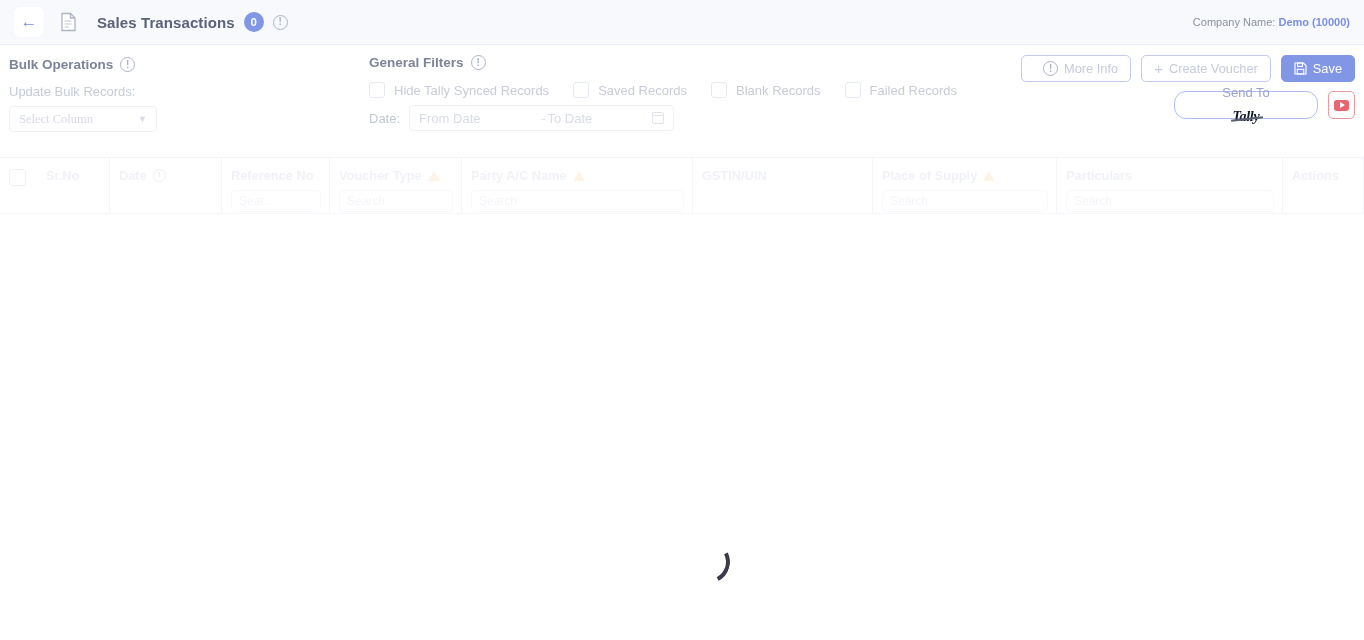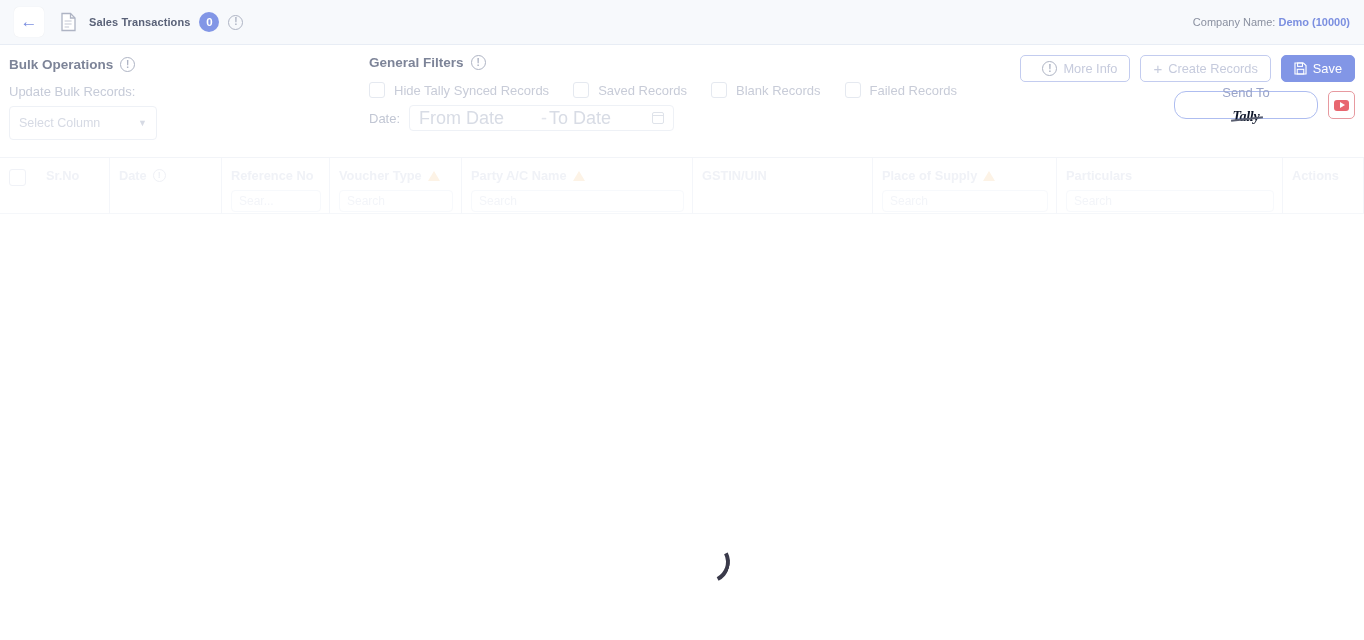--- a/index.html
+++ b/index.html
@@ -24,22 +24,22 @@
     background: #ffffff;
     border-radius: 5px;
     display: flex; align-items: center; justify-content: center;
     color: #7b8fe0;
     font-size: 17px;
     box-shadow: 0 0 1px rgba(0,0,0,.10);
     cursor: pointer;
   }
   .doc-icon { margin-left: 16px; display:flex; align-items:center; }
   .page-title {
-    margin-left: 12px;
-    font-size: 11px; font-weight: 700;
+    margin-left: 20px;
+    font-size: 15px; font-weight: 700;
     color: #5a6278; letter-spacing: .1px;
   }
   .count-badge {
     margin-left: 9px;
     min-width: 20px; height: 20px;
     border-radius: 50%;
     background: #8296e6; color: #fff;
     font-size: 11.5px; font-weight: 700;
     display: flex; align-items: center; justify-content: center;
     padding: 0 5px;
@@ -70,26 +70,27 @@
     font-size: 13.5px; font-weight: 700; color: #7d8498;
     display: flex; align-items: flex-start; gap: 7px;
   }
   .sect-title .info-circle { margin-left: 0; }
   .sub-label {
     margin-top: 12px;
     font-size: 13px; color: #c6cbd8;
   }
   .select-box {
     margin-top: 7px;
-    width: 148px; height: 34px;
+    width: 148px; height: 26px;
     border: 1px solid #eef1f6; border-radius: 4px;
     display: flex; align-items: center; justify-content: space-between;
     padding: 3px 9px;
     font-size: 12.5px; color: #d6dae4;
     cursor: pointer;
+    font-family: Liberation Serif, serif;
   }
   .chev-d { font-size: 9px; color: #d6dae4; }
 
   .gen-block { position: absolute; left: 369px; top: 10px; }
   .chk-row {
     margin-top: 12px;
     display: flex; align-items: center; gap: 0;
   }
   .chk-item {
     display: flex; align-items: center; gap: 9px;
@@ -103,21 +104,21 @@
   }
   .chk-lbl { font-size: 13px; color: #c8ccd8; white-space: nowrap; }
 
   .date-row { margin-top: 7px; display: flex; align-items: center; gap: 9px; }
   .date-lbl { font-size: 13px; color: #c2c7d4; }
   .date-field {
     width: 265px; height: 26px;
     border: 1px solid #eef1f6; border-radius: 4px;
     display: flex; align-items: center;
     padding: 0 9px;
-    font-size: 18px; color: #d8dce5;
+    font-size: 13px; color: #d8dce5;
     position: relative;
     cursor: text;
   }
   .date-field .from { width: 120px; }
   .date-field .sep { color: #e2e5ec; margin: 0 2px; }
   .cal-ic {
     position: absolute; right: 9px;
     width: 12px; height: 12px;
     border: 1.2px solid #dfe3ea; border-radius: 2px;
   }
@@ -307,21 +308,21 @@
   </div>
 
   <div class="actions">
     <div class="btn-row1">
       <div class="btn btn-outline">
         <span class="info-circle">!</span>
         <span>More Info</span>
       </div>
       <div class="btn btn-outline">
         <span style="font-size:15px;">+</span>
-        <span>Create Records</span>
+        <span>Create Voucher</span>
       </div>
       <div class="btn btn-primary">
         <span>
           <svg width="13" height="13" viewBox="0 0 16 16" fill="none" style="display:block">
             <path d="M1.2 1.2h10.4L14.8 4.4v10.4H1.2z" stroke="#fff" stroke-width="1.4"></path>
             <rect x="4.4" y="1.2" width="6" height="4.2" stroke="#fff" stroke-width="1.3"></rect>
             <rect x="4" y="9" width="8" height="5.8" stroke="#fff" stroke-width="1.3"></rect>
           </svg>
         </span>
         <span>Save</span>

